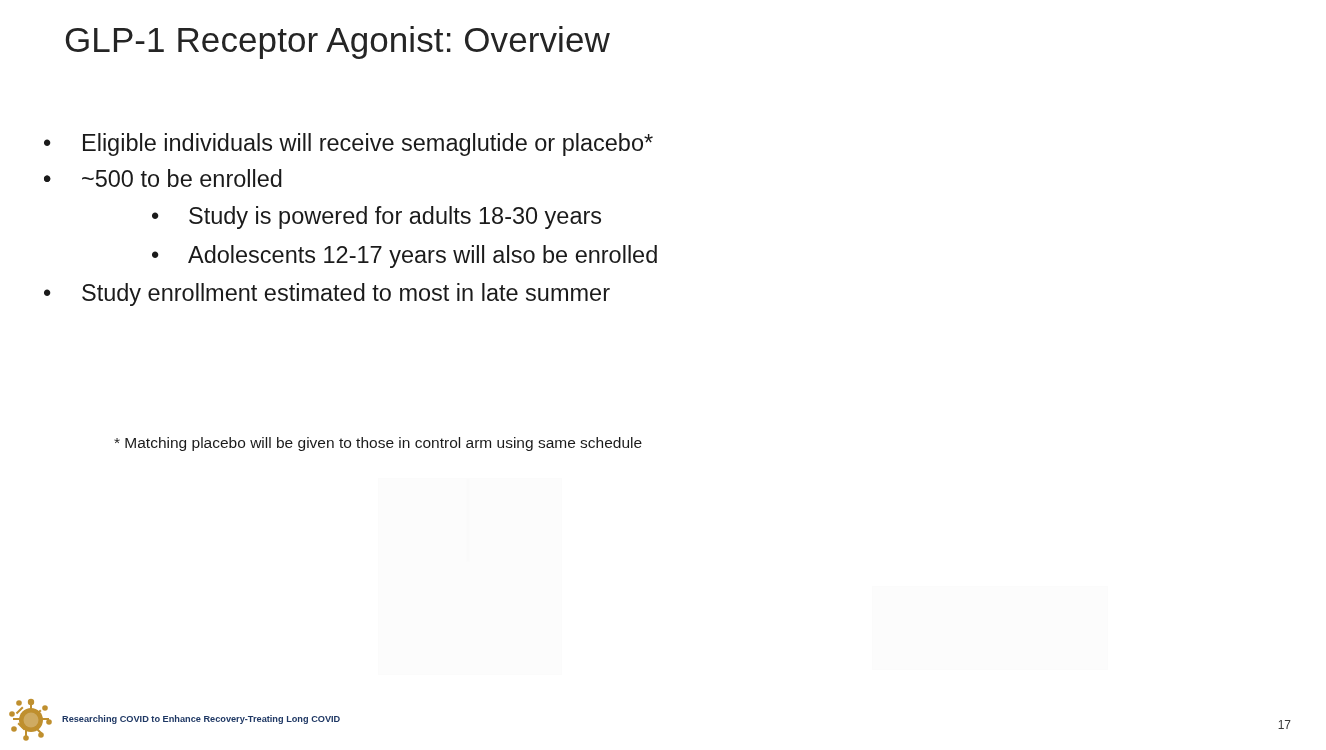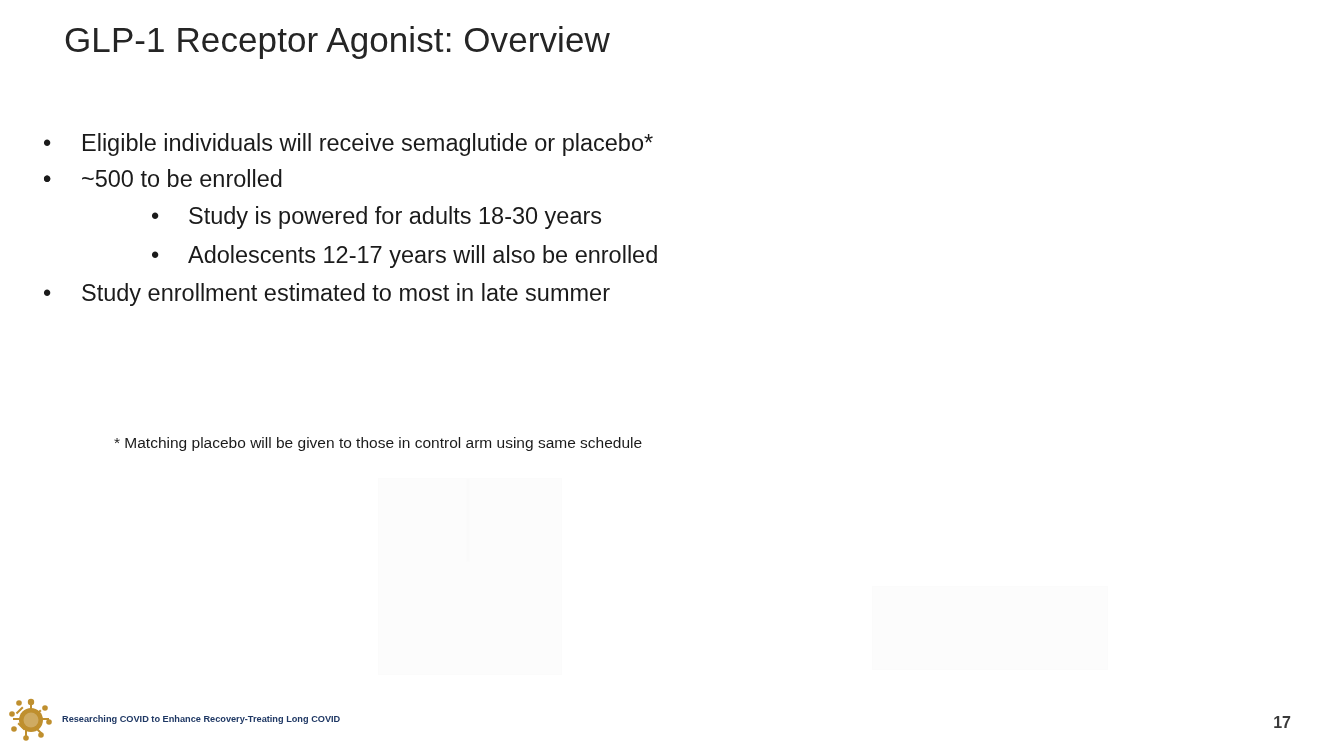--- a/index.html
+++ b/index.html
@@ -118,23 +118,22 @@
     position: absolute;
     left: 0px;
     top: 2px;
     width: 46px;
     height: 46px;
   }
   .page-number {
     position: absolute;
     right: 35px;
     bottom: 18px;
-    font-size: 16px;
+    font-size: 12px;
     color: #3a3a3a;
-    font-weight: bold;
   }
 </style>
 </head>
 <body>
 
 <div class="slide">
 
   <div class="ghost ghost-a"></div>
   <div class="ghost ghost-b"></div>
   <div class="ghost ghost-c"></div>

